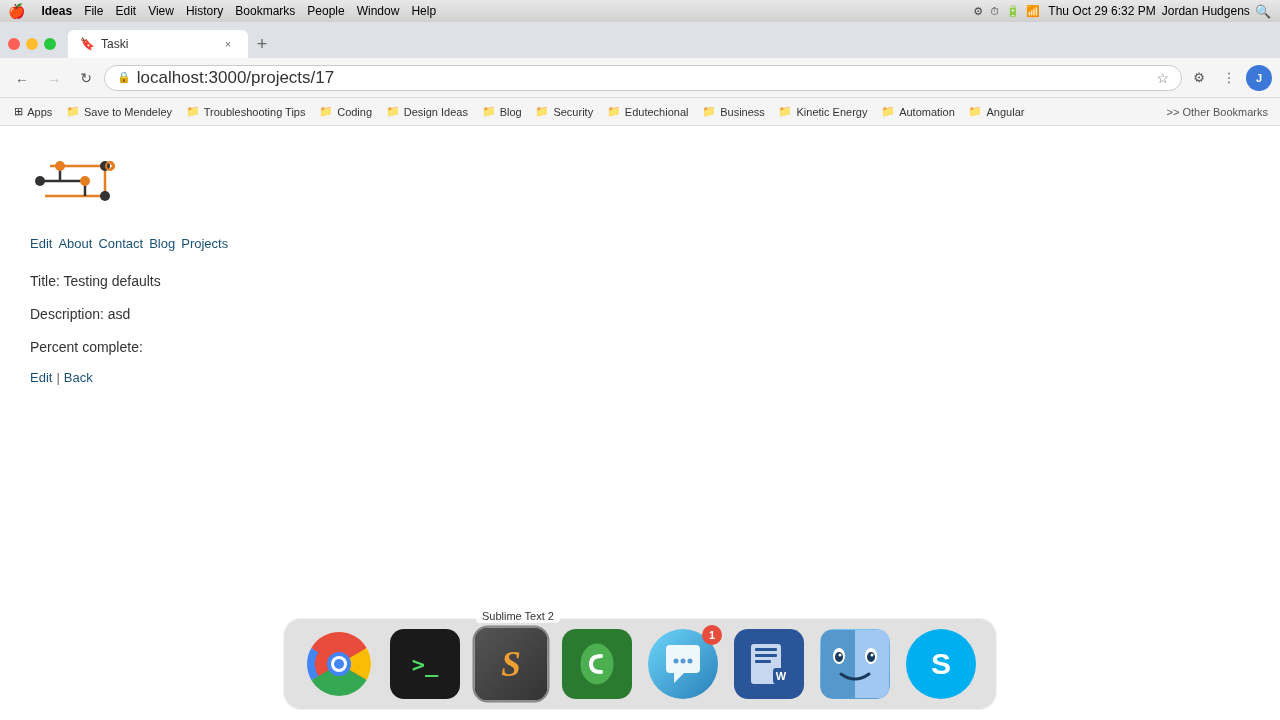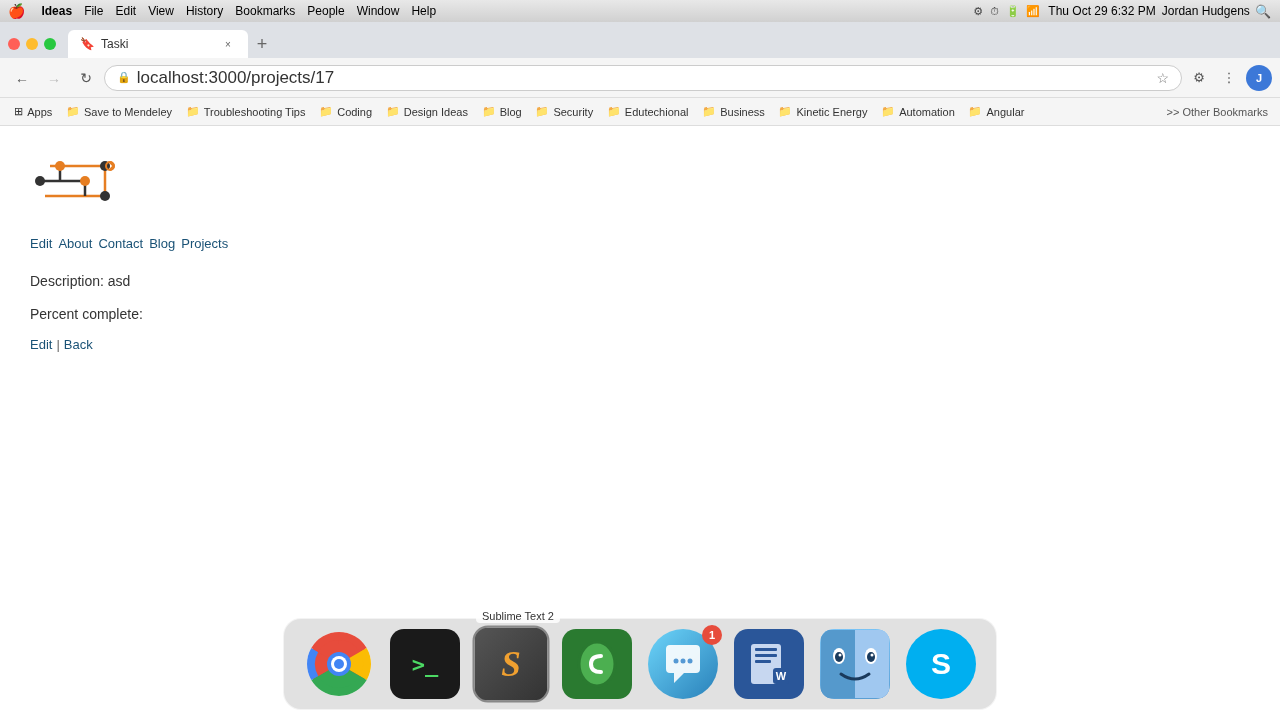--- a/index.html
+++ b/index.html
@@ -488,20 +488,25 @@
 
     <div class="nav-links">
       <a class="nav-link">Edit</a>
       <a class="nav-link">About</a>
       <a class="nav-link">Contact</a>
       <a class="nav-link">Blog</a>
       <a class="nav-link">Projects</a>
     </div>
 
 
+    <p class="page-text">
+      <span>Title:</span>
+      <span> </span>
+      <span>Testing defaults</span>
+    </p>
 
     <p class="page-text">
       <span>Description:</span>
       <span> </span>
       <span>asd</span>
     </p>
 
     <p class="page-text">
       <span>Percent complete:</span>
     </p>

